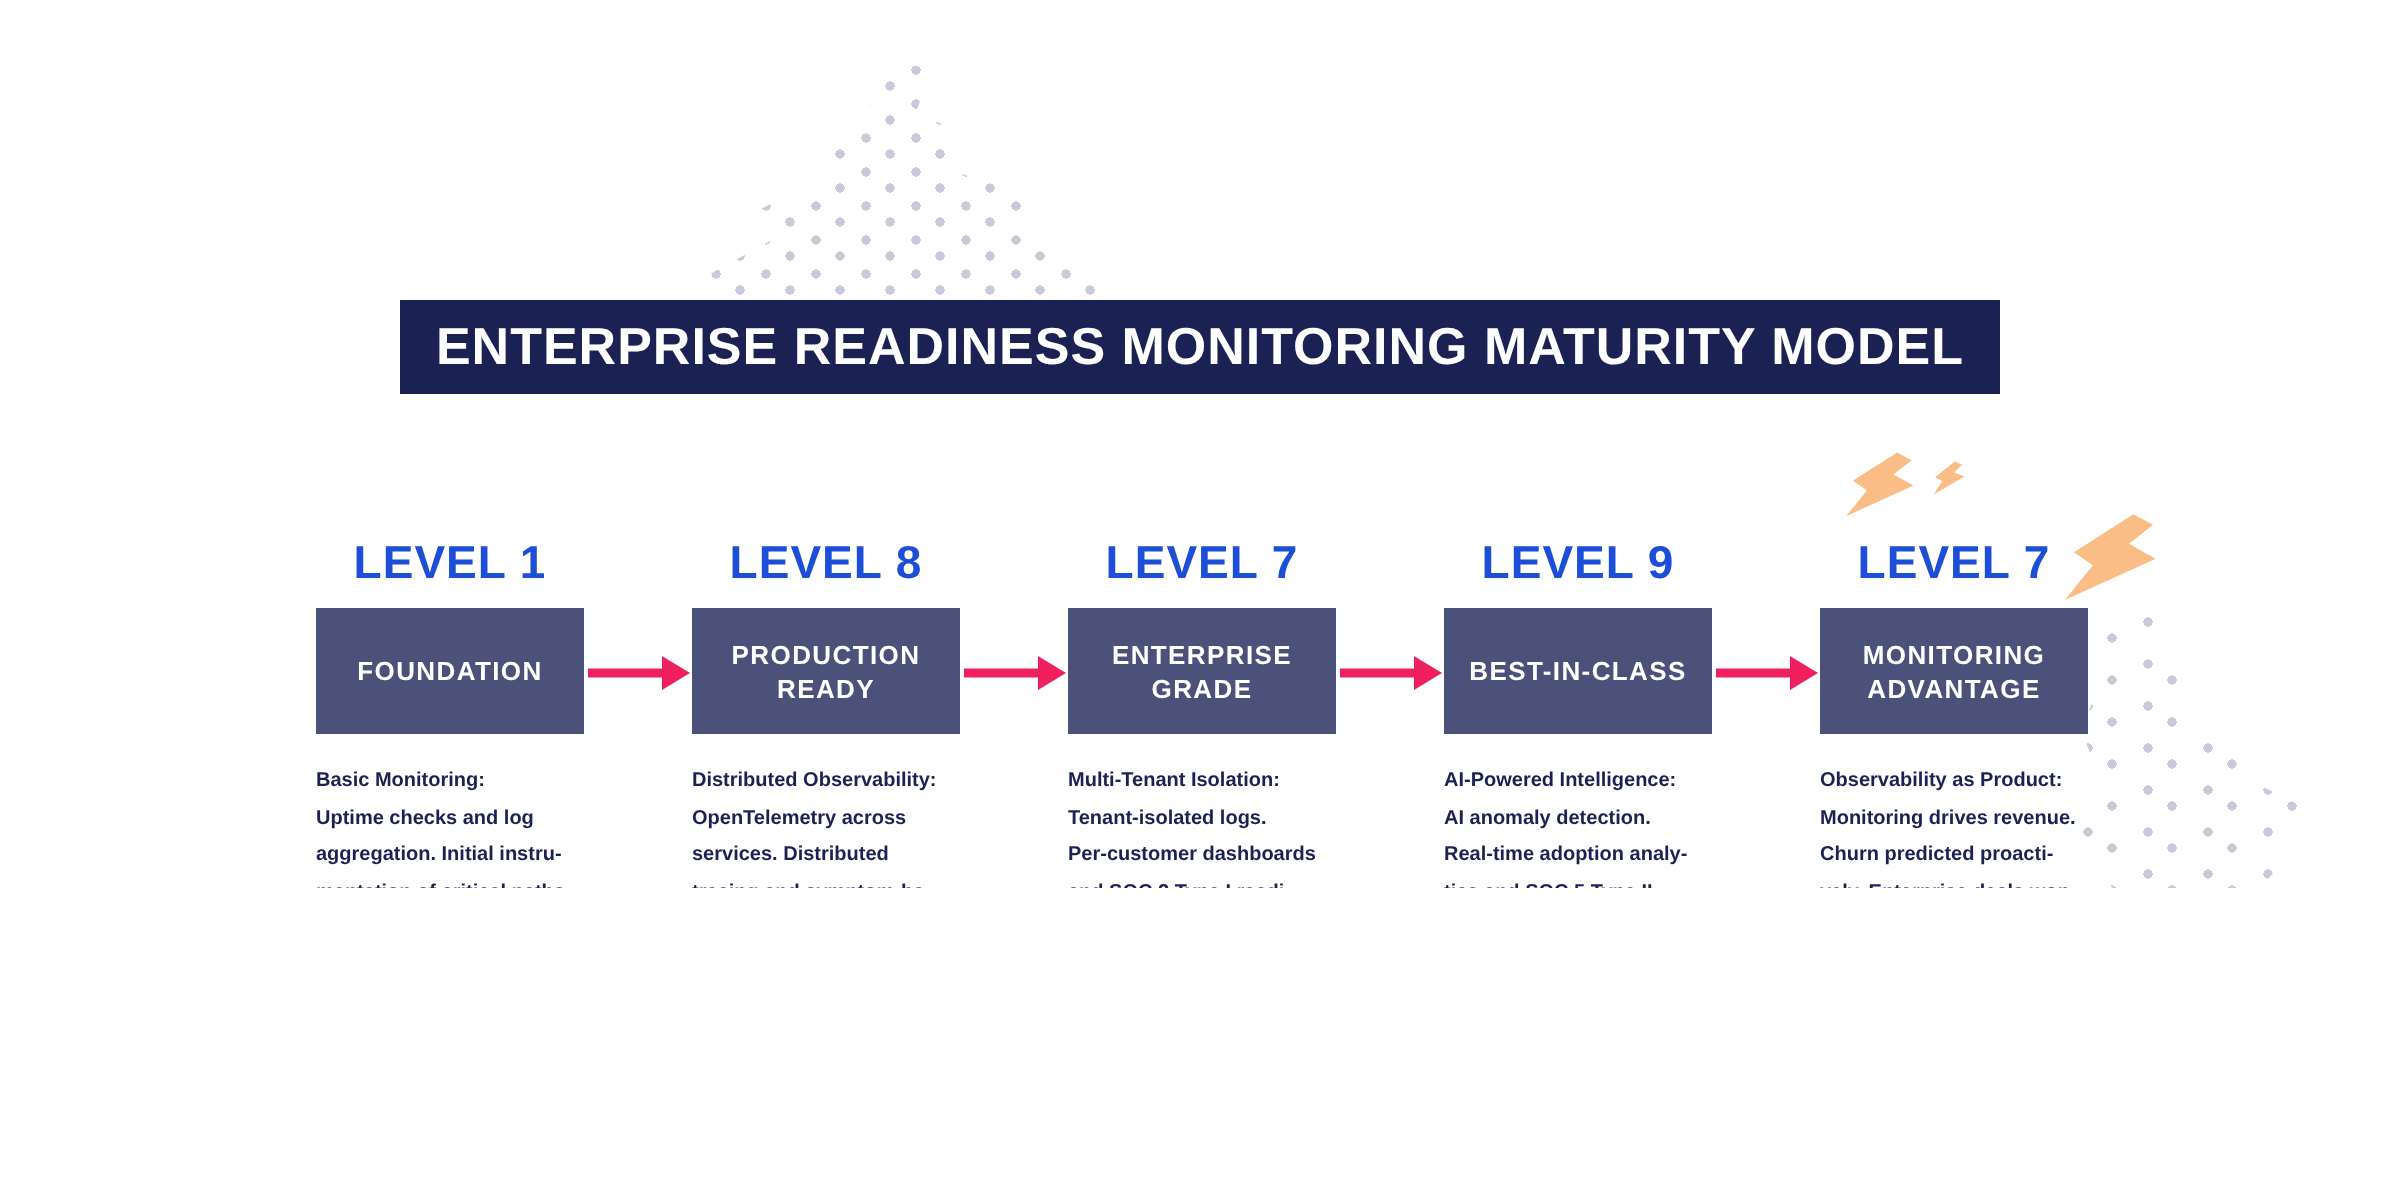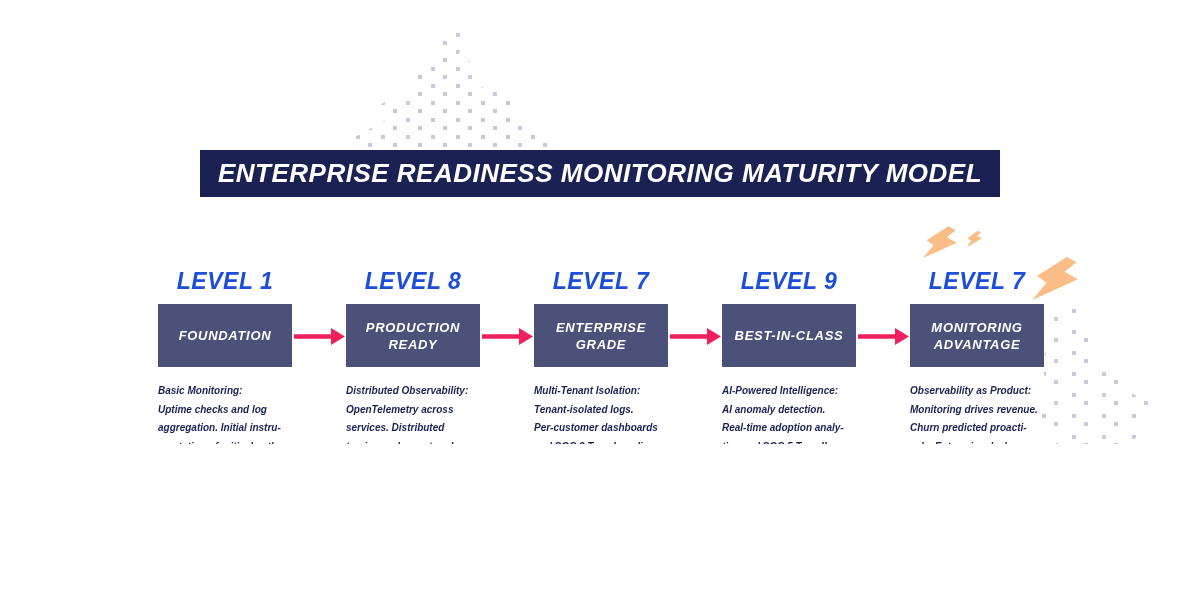--- a/index.html
+++ b/index.html
@@ -1,19 +1,18 @@
 <!DOCTYPE html>
 <html><head>
 <meta charset="utf-8">
 <style>
   html,body{margin:0;padding:0;background:#fff;}
   .canvas{
     position:relative;width:1200px;height:444px;overflow:hidden;background:#ffffff;
     font-family:"Liberation Sans", sans-serif;
-    font-style:italic;
   }
   
   .dots{
     position:absolute;z-index:1;
     background-image:
       radial-gradient(circle 2.3px at 6px 5px,  #c7cada 99%, transparent 100%),
       radial-gradient(circle 2.3px at 18px 13px,#c7cada 99%, transparent 100%);
     background-size:25px 17px;
   }
   .dots-top{

